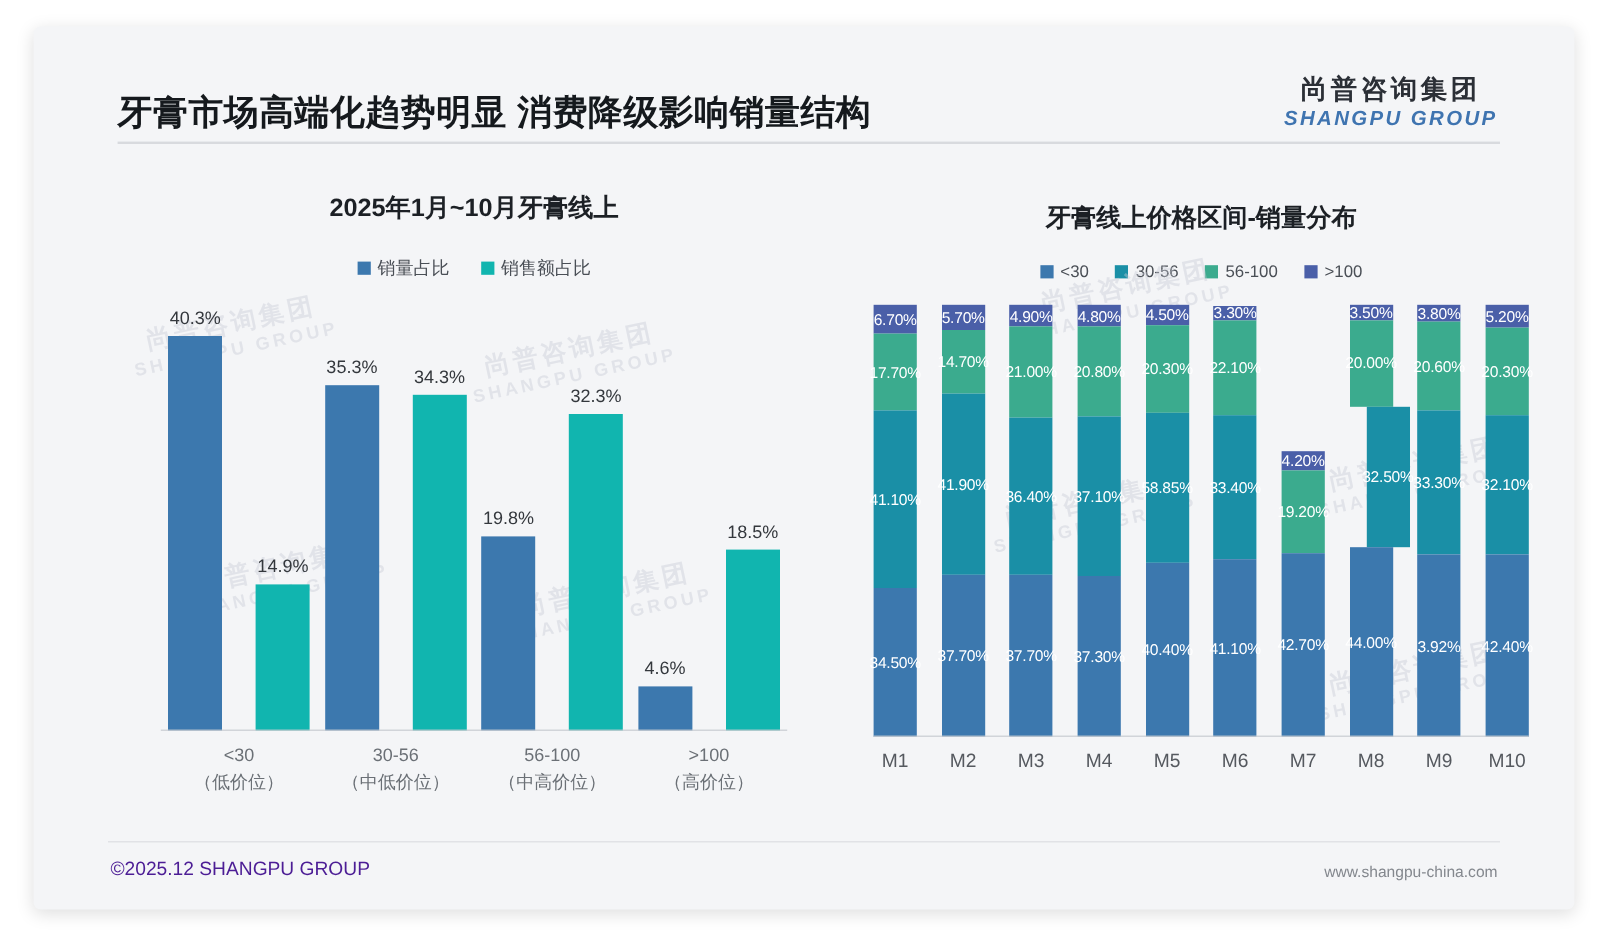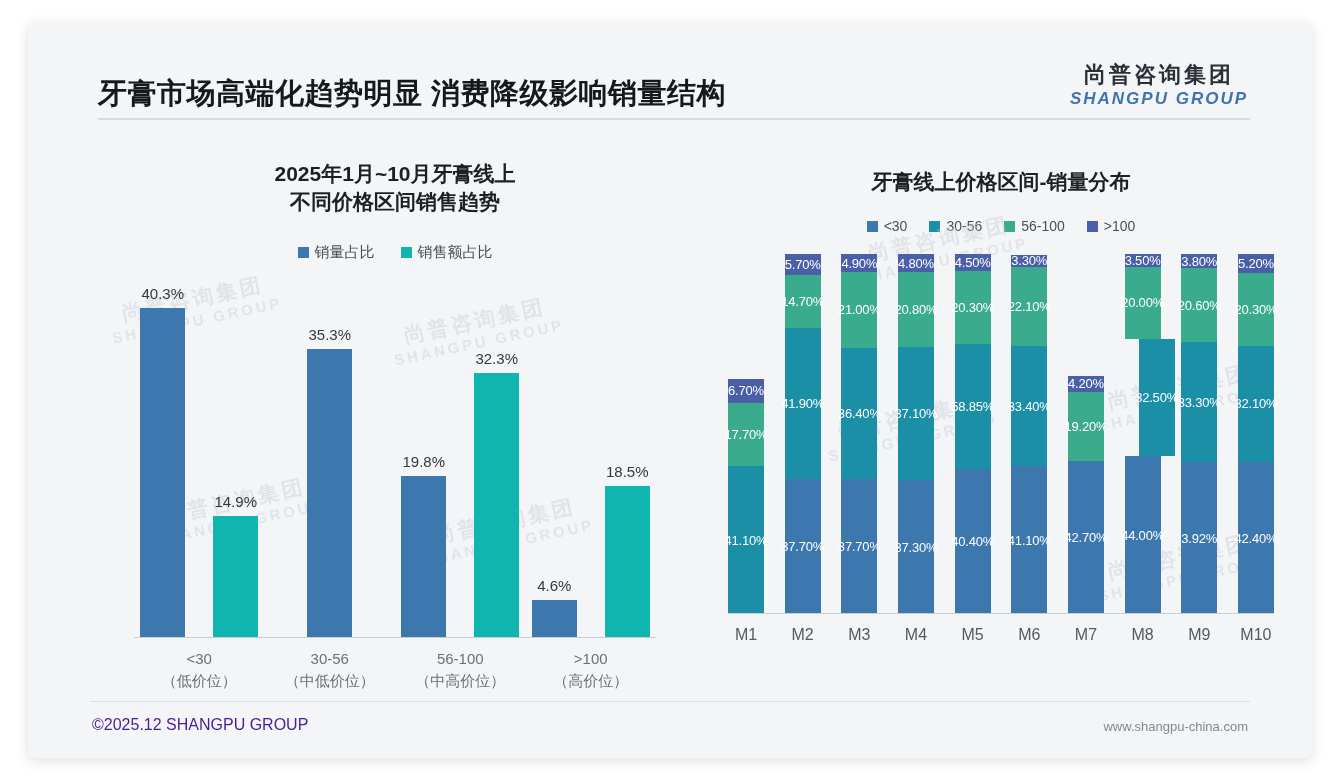--- a/index.html
+++ b/index.html
@@ -181,21 +181,20 @@
     <div class="logo">
       <div class="logo-cn">尚普咨询集团</div>
       <div class="logo-en">SHANGPU GROUP</div>
     </div>
   </div>
   <div class="header-rule"></div>
 
   <div class="panel-left">
     <div class="chart-title">
       <div>2025年1月~10月牙膏线上</div>
-      <div>不同价格区间销售趋势</div>
     </div>
 
     <div class="legend">
       <div class="legend-item">
         <span class="legend-swatch" style="background:#3c78ae"></span>
         <span class="legend-label">销量占比</span>
       </div>
       <div class="legend-item">
         <span class="legend-swatch" style="background:#11b5af"></span>
         <span class="legend-label">销售额占比</span>
@@ -229,20 +228,24 @@
             <div class="bar-wrap">
               <div class="bar-label" style="bottom: calc(33.8636% + 6px);">14.9%</div>
               <div class="bar v2" style="height: 33.8636%;"></div>
             </div>
           </div>
           <div class="group">
             <div class="bar-wrap">
               <div class="bar-label" style="bottom: calc(80.2273% + 6px);">35.3%</div>
               <div class="bar v1" style="height: 80.2273%;"></div>
             </div>
+            <div class="bar-wrap">
+              <div class="bar-label" style="bottom: calc(77.9545% + 6px);">34.3%</div>
+              <div class="bar v2" style="height: 77.9545%;"></div>
+            </div>
           </div>
           <div class="group">
             <div class="bar-wrap">
               <div class="bar-label" style="bottom: calc(45% + 6px);">19.8%</div>
               <div class="bar v1" style="height: 45%;"></div>
             </div>
             <div class="bar-wrap">
               <div class="bar-label" style="bottom: calc(73.4091% + 6px);">32.3%</div>
               <div class="bar v2" style="height: 73.4091%;"></div>
             </div>
@@ -324,20 +327,23 @@
       <div class="stacks" id="right-stacks">
           <div class="stack">
             <div class="seg" style="height: 6.7%; background: rgb(74, 95, 168);">
               <span class="seg-label">6.70%</span>
             </div>
             <div class="seg" style="height: 17.7%; background: rgb(59, 171, 142);">
               <span class="seg-label">17.70%</span>
             </div>
             <div class="seg" style="height: 41.1%; background: rgb(26, 143, 166);">
               <span class="seg-label">41.10%</span>
+            </div>
+            <div class="seg" style="height: 34.5%; background: rgb(60, 120, 174);">
+              <span class="seg-label">34.50%</span>
             </div>
           </div>
           <div class="stack">
             <div class="seg" style="height: 5.7%; background: rgb(74, 95, 168);">
               <span class="seg-label">5.70%</span>
             </div>
             <div class="seg" style="height: 14.7%; background: rgb(59, 171, 142);">
               <span class="seg-label">14.70%</span>
             </div>
             <div class="seg" style="height: 41.9%; background: rgb(26, 143, 166);">

